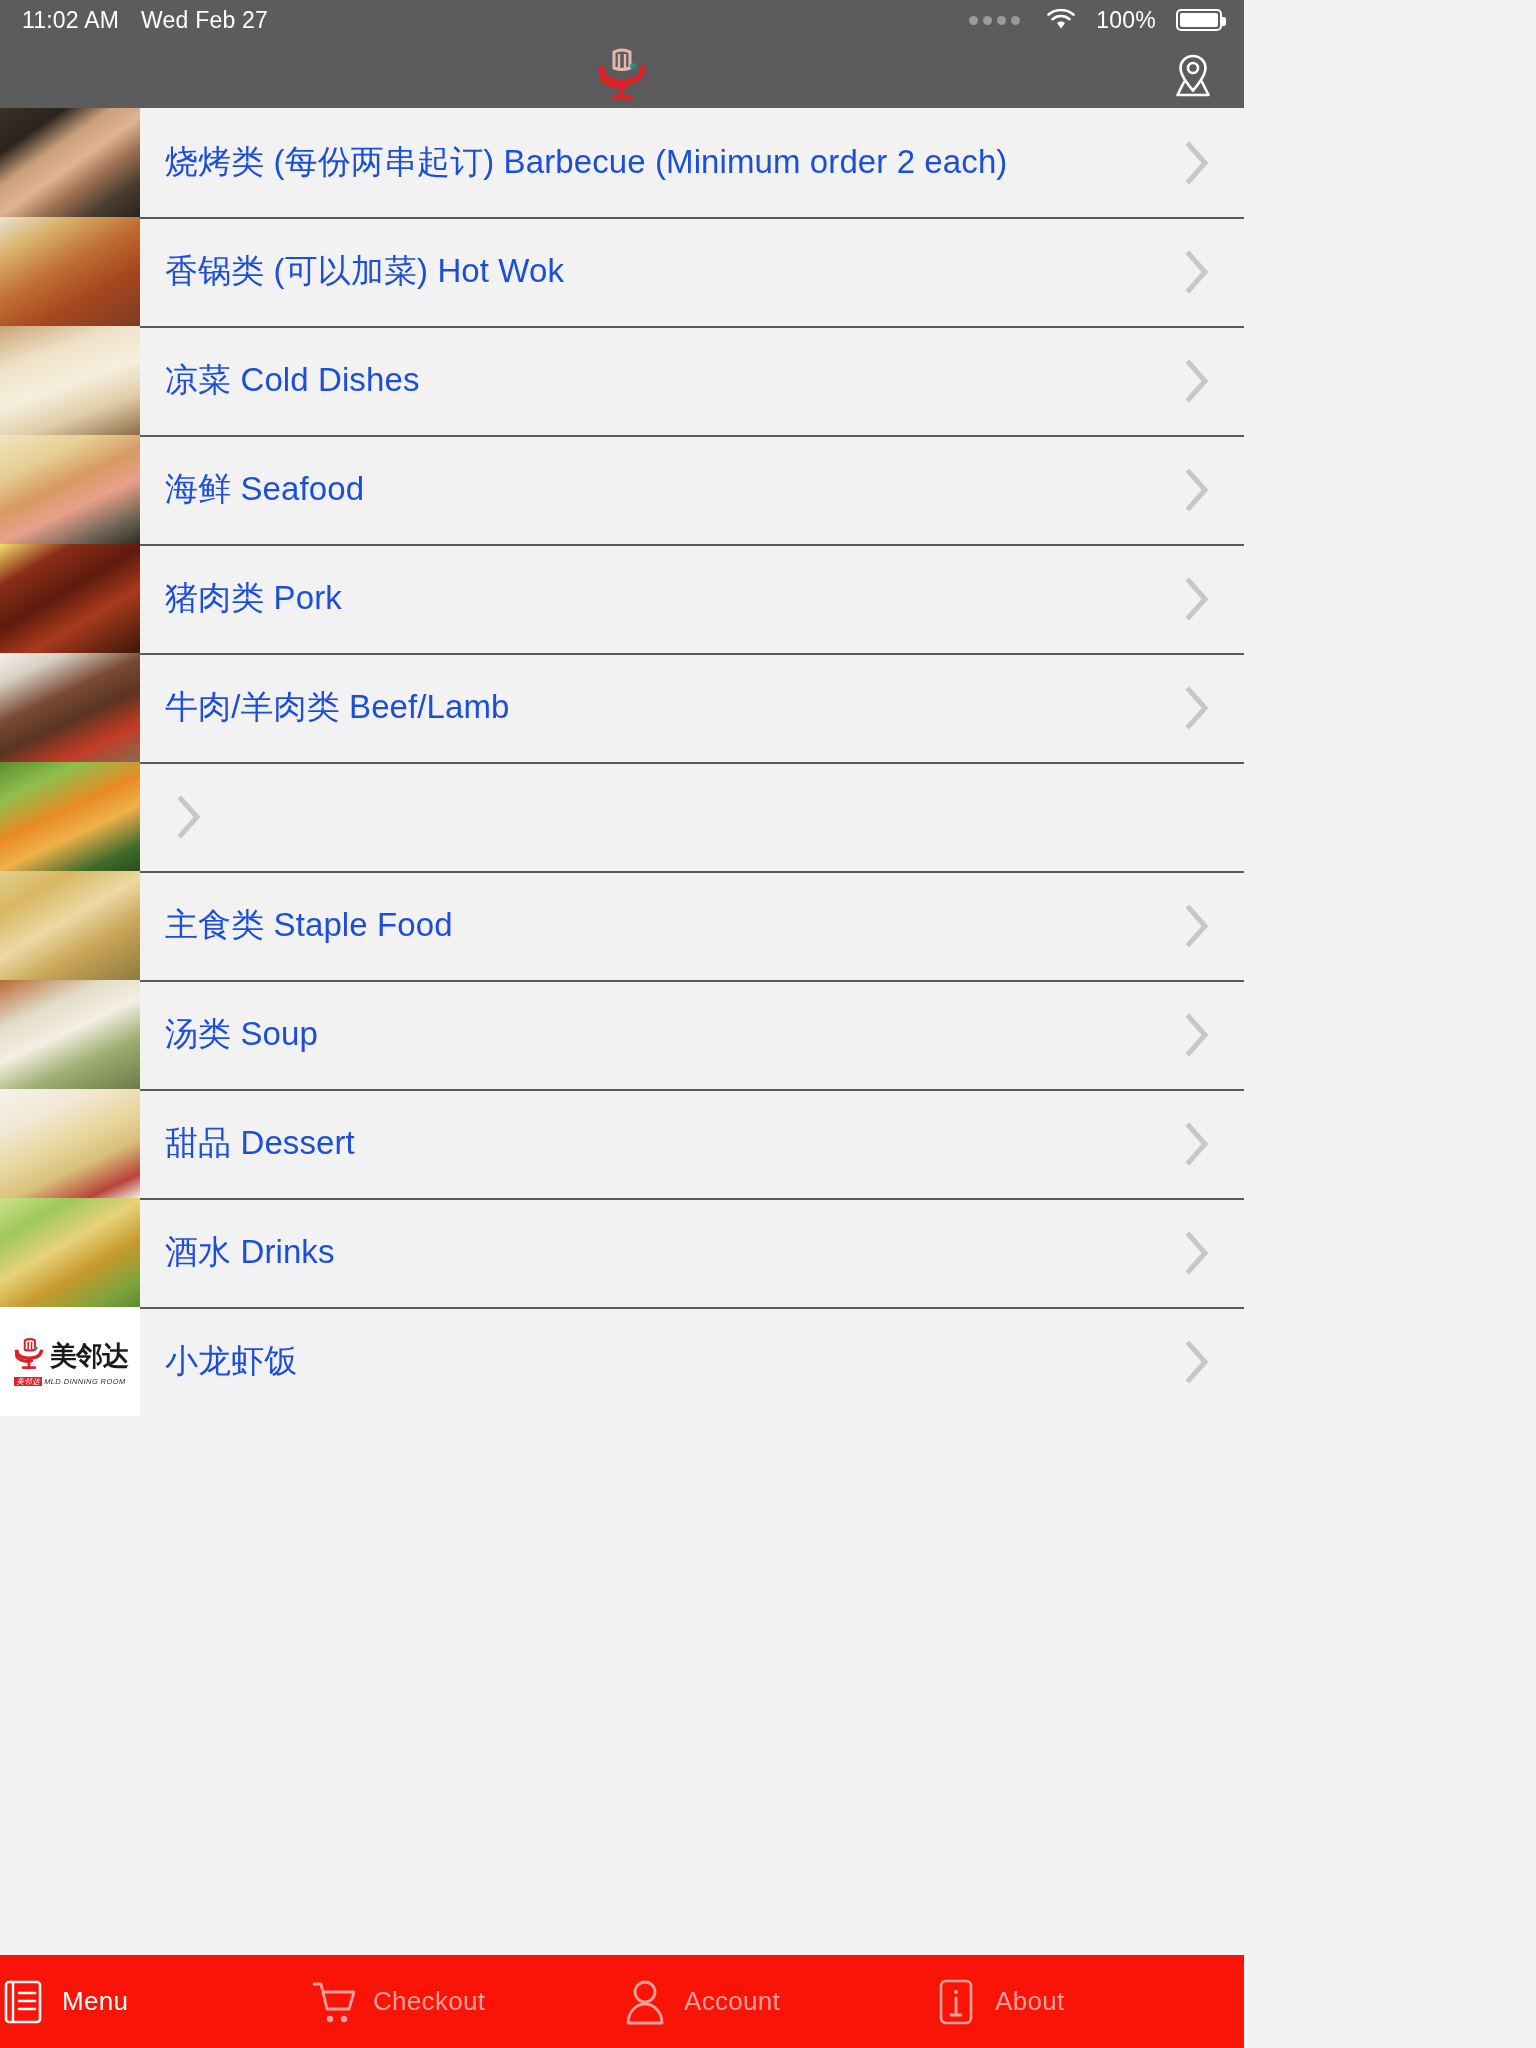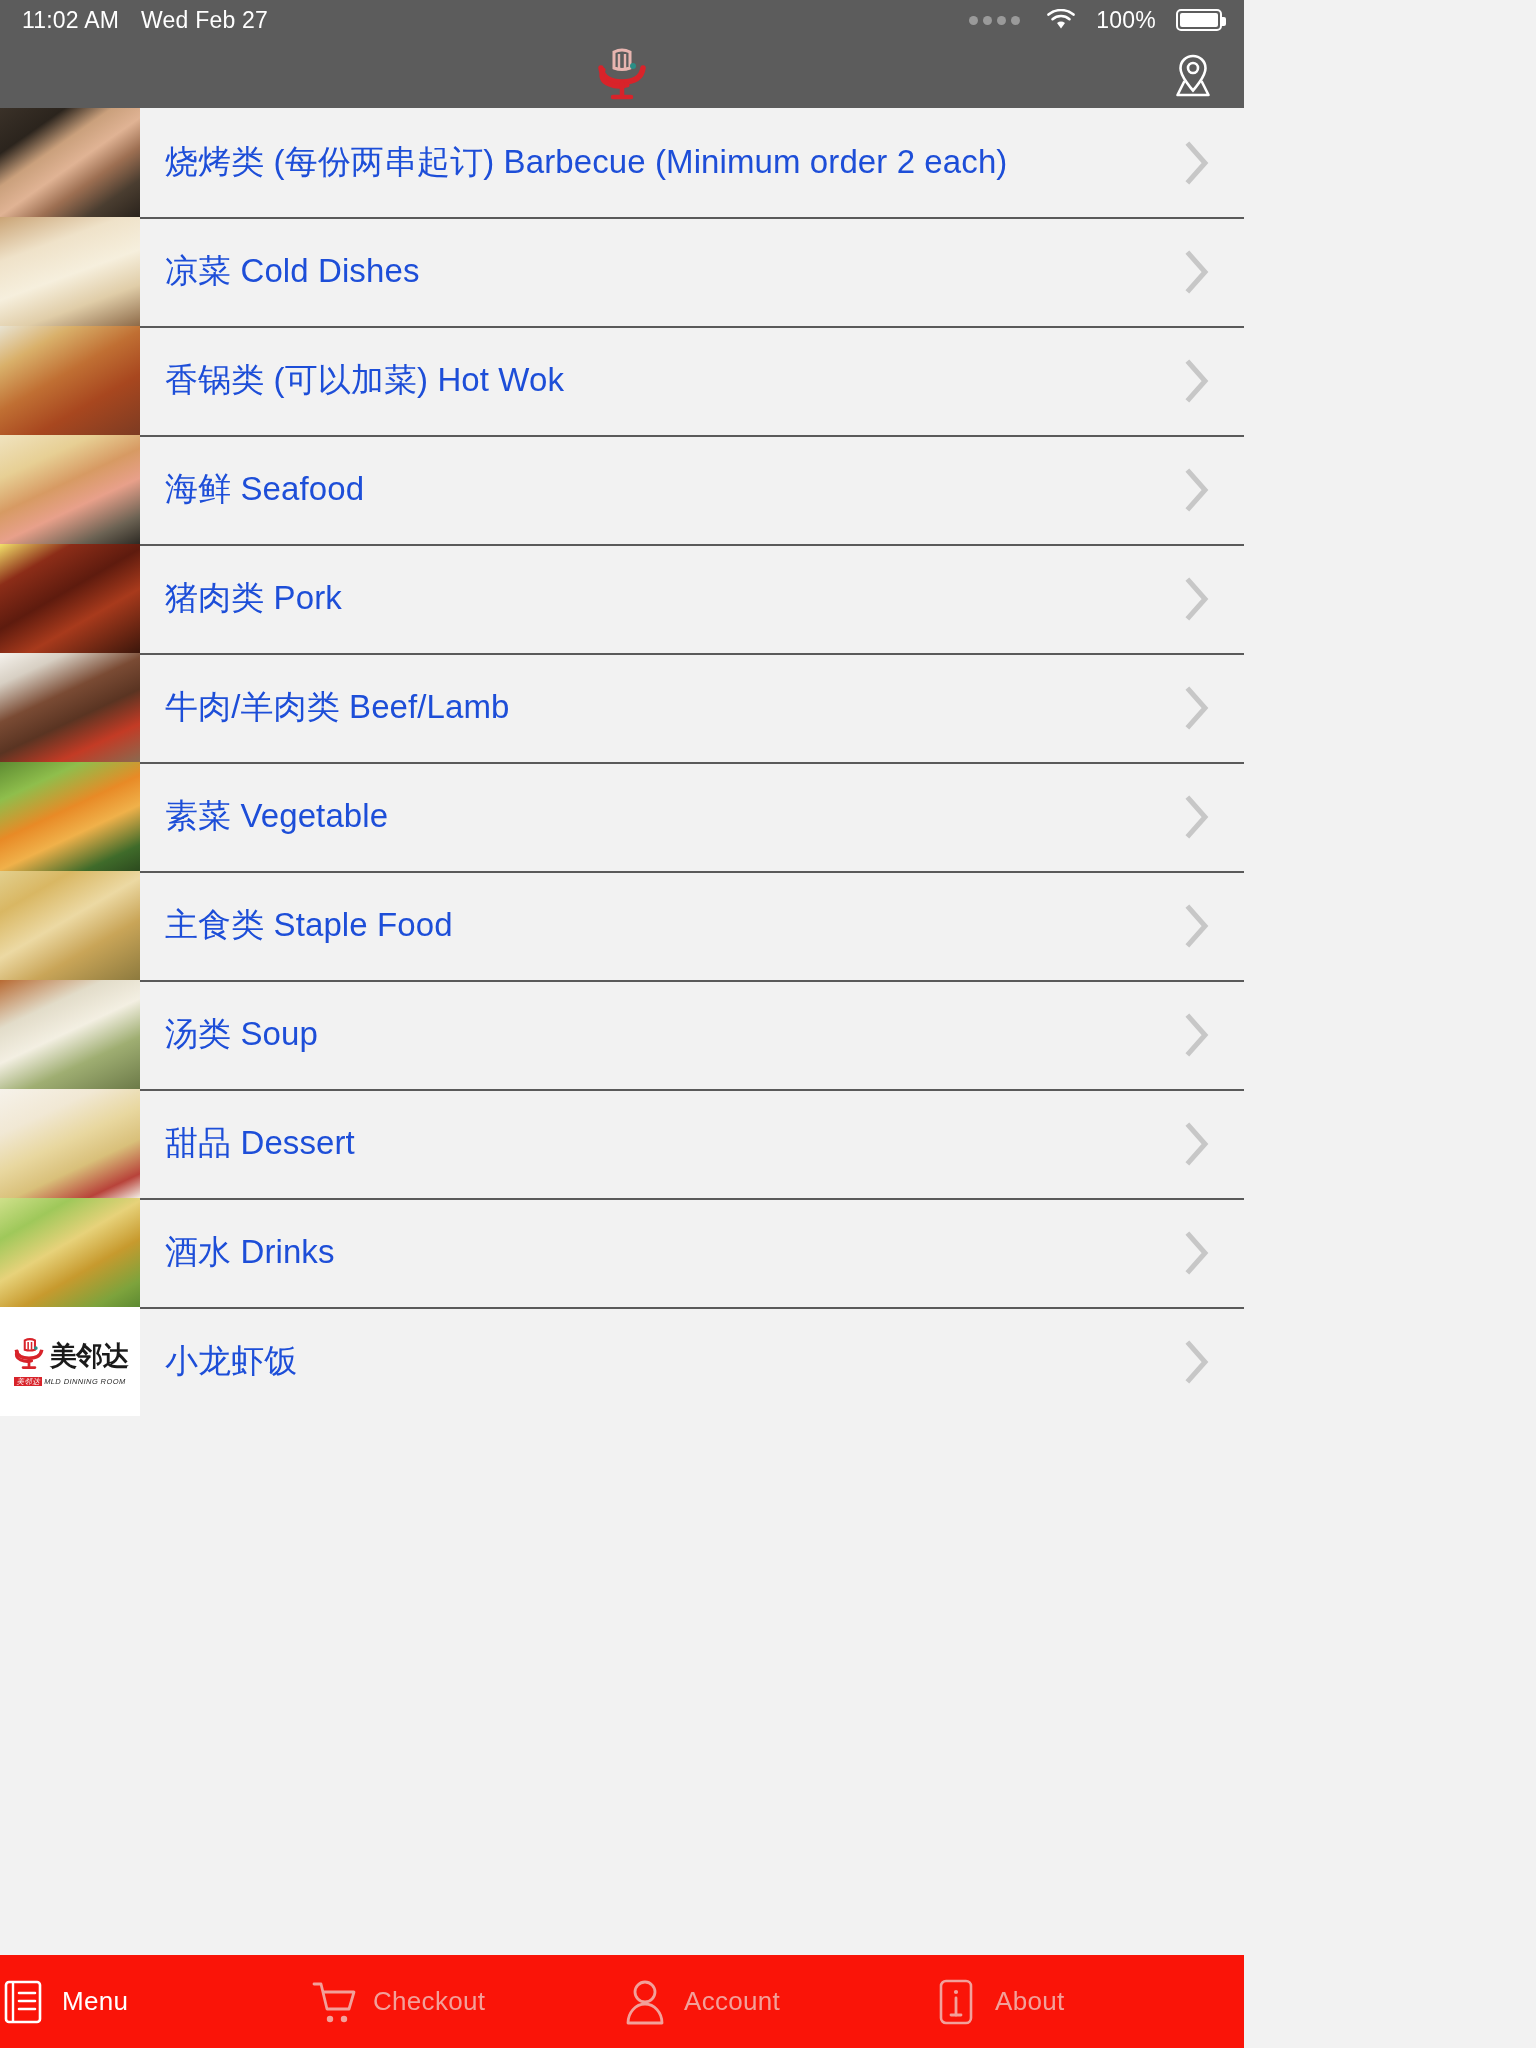--- a/index.html
+++ b/index.html
@@ -148,42 +148,42 @@
         </div>
         <div class="row-label">烧烤类 (每份两串起订) Barbecue (Minimum order 2 each)</div>
         <div class="chev">
           <svg viewBox="0 0 30 48">
             <path d="M8 6 L24 24 L8 42" fill="none" stroke="#c7c7c7" stroke-width="5" stroke-linecap="square"></path>
           </svg>
         </div>
       </div>
       <div class="row">
         <div class="thumb">
+          <div class="img" style="background:linear-gradient(150deg,#e8e3d2 0%,#d9b06a 22%,#c06f33 45%,#a8471f 68%,#7d3b22 100%);"></div>
+        </div>
+        <div class="row-label">香锅类 (可以加菜) Hot Wok</div>
+        <div class="chev">
+          <svg viewBox="0 0 30 48">
+            <path d="M8 6 L24 24 L8 42" fill="none" stroke="#c7c7c7" stroke-width="5" stroke-linecap="square"></path>
+          </svg>
+        </div>
+      </div>
+      <div class="row">
+        <div class="thumb">
           <div class="img" style="background:linear-gradient(160deg,#caa476 0%,#efe2c9 28%,#f6efdd 52%,#e0cda8 74%,#8d6a48 100%);"></div>
         </div>
         <div class="row-label">凉菜 Cold Dishes</div>
         <div class="chev">
           <svg viewBox="0 0 30 48">
             <path d="M8 6 L24 24 L8 42" fill="none" stroke="#c7c7c7" stroke-width="5" stroke-linecap="square"></path>
           </svg>
         </div>
       </div>
       <div class="row">
         <div class="thumb">
-          <div class="img" style="background:linear-gradient(150deg,#e8e3d2 0%,#d9b06a 22%,#c06f33 45%,#a8471f 68%,#7d3b22 100%);"></div>
-        </div>
-        <div class="row-label">香锅类 (可以加菜) Hot Wok</div>
-        <div class="chev">
-          <svg viewBox="0 0 30 48">
-            <path d="M8 6 L24 24 L8 42" fill="none" stroke="#c7c7c7" stroke-width="5" stroke-linecap="square"></path>
-          </svg>
-        </div>
-      </div>
-      <div class="row">
-        <div class="thumb">
           <div class="img" style="background:linear-gradient(155deg,#f0e3bf 0%,#e7cf94 25%,#d79a63 45%,#e8a08a 62%,#6b6253 84%,#2d2a24 100%);"></div>
         </div>
         <div class="row-label">海鲜 Seafood</div>
         <div class="chev">
           <svg viewBox="0 0 30 48">
             <path d="M8 6 L24 24 L8 42" fill="none" stroke="#c7c7c7" stroke-width="5" stroke-linecap="square"></path>
           </svg>
         </div>
       </div>
       <div class="row">
@@ -205,21 +205,20 @@
         <div class="chev">
           <svg viewBox="0 0 30 48">
             <path d="M8 6 L24 24 L8 42" fill="none" stroke="#c7c7c7" stroke-width="5" stroke-linecap="square"></path>
           </svg>
         </div>
       </div>
       <div class="row">
         <div class="thumb">
           <div class="img" style="background:linear-gradient(155deg,#5e8c32 0%,#8fbe4c 22%,#e88a26 45%,#f0b14a 62%,#3f6b2a 85%,#2c4a1e 100%);"></div>
         </div>
-        <div class="row-label">素菜 Vegetable</div>
         <div class="chev">
           <svg viewBox="0 0 30 48">
             <path d="M8 6 L24 24 L8 42" fill="none" stroke="#c7c7c7" stroke-width="5" stroke-linecap="square"></path>
           </svg>
         </div>
       </div>
       <div class="row">
         <div class="thumb">
           <div class="img" style="background:linear-gradient(150deg,#e2cf8d 0%,#d9b763 22%,#ecd9a3 46%,#c9a558 68%,#8d7a3e 100%);"></div>
         </div>

